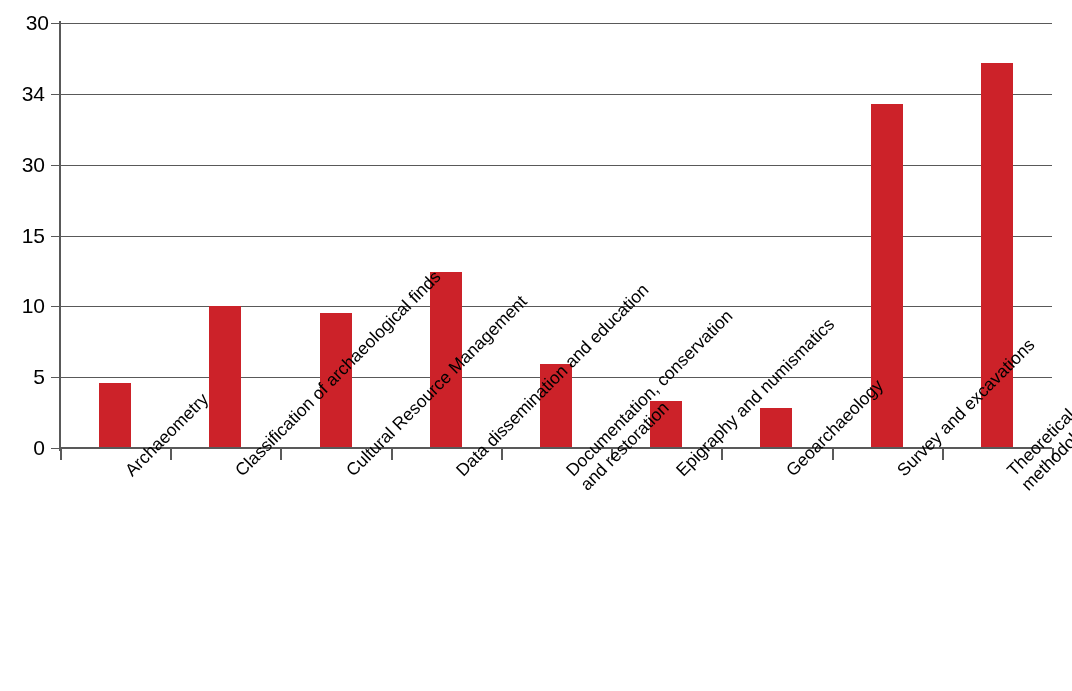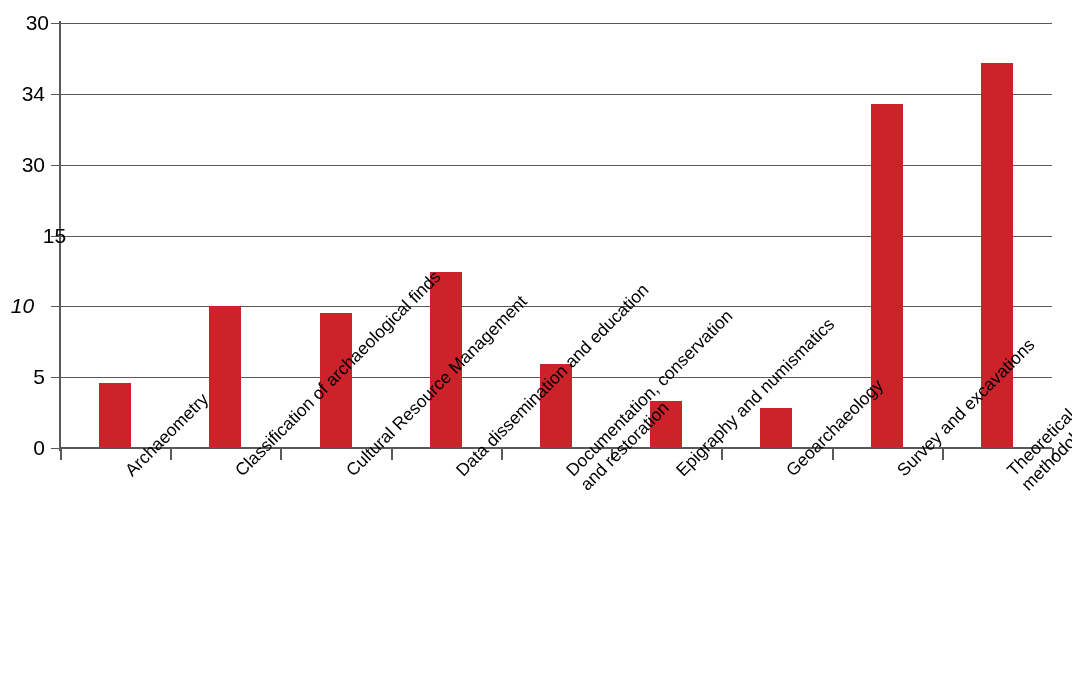--- a/index.html
+++ b/index.html
@@ -154,23 +154,23 @@
   <div class="axis-y"></div>
 
   <div class="axis-x"></div>
 
   <div class="y-axis-labels" id="y-axis-labels">
       <div class="y-tick-mark" style="top: 448px;"></div>
       <div class="y-tick-label" style="top: 437px; left: 0px; width: 45px; text-align: right;">0</div>
       <div class="y-tick-mark" style="top: 377.167px;"></div>
       <div class="y-tick-label" style="top: 366.167px; left: 0px; width: 45px; text-align: right;">5</div>
       <div class="y-tick-mark" style="top: 306.333px;"></div>
-      <div class="y-tick-label" style="top: 295.333px; left: 0px; width: 45px; text-align: center; font-style: italic;">10</div>
+      <div class="y-tick-label" style="top: 295.333px; left: 0px; width: 45px; text-align: right;">10</div>
       <div class="y-tick-mark" style="top: 235.5px;"></div>
-      <div class="y-tick-label" style="top: 224.5px; left: 0px; width: 45px; text-align: center; margin-left: 32px;">15</div>
+      <div class="y-tick-label" style="top: 224.5px; left: 0px; width: 45px; text-align: right;">15</div>
       <div class="y-tick-mark" style="top: 164.667px;"></div>
       <div class="y-tick-label" style="top: 153.667px; left: 0px; width: 45px; text-align: right;">30</div>
       <div class="y-tick-mark" style="top: 93.8333px;"></div>
       <div class="y-tick-label" style="top: 82.8333px; left: 0px; width: 45px; text-align: right;">34</div>
       <div class="y-tick-mark" style="top: 23px;"></div>
       <div class="y-tick-label" style="top: 12px; left: 4px; width: 45px; text-align: right;">30</div>
     </div>
 
   <div id="x-ticks">
       <div class="x-tick-mark" style="left: 60px;"></div>

